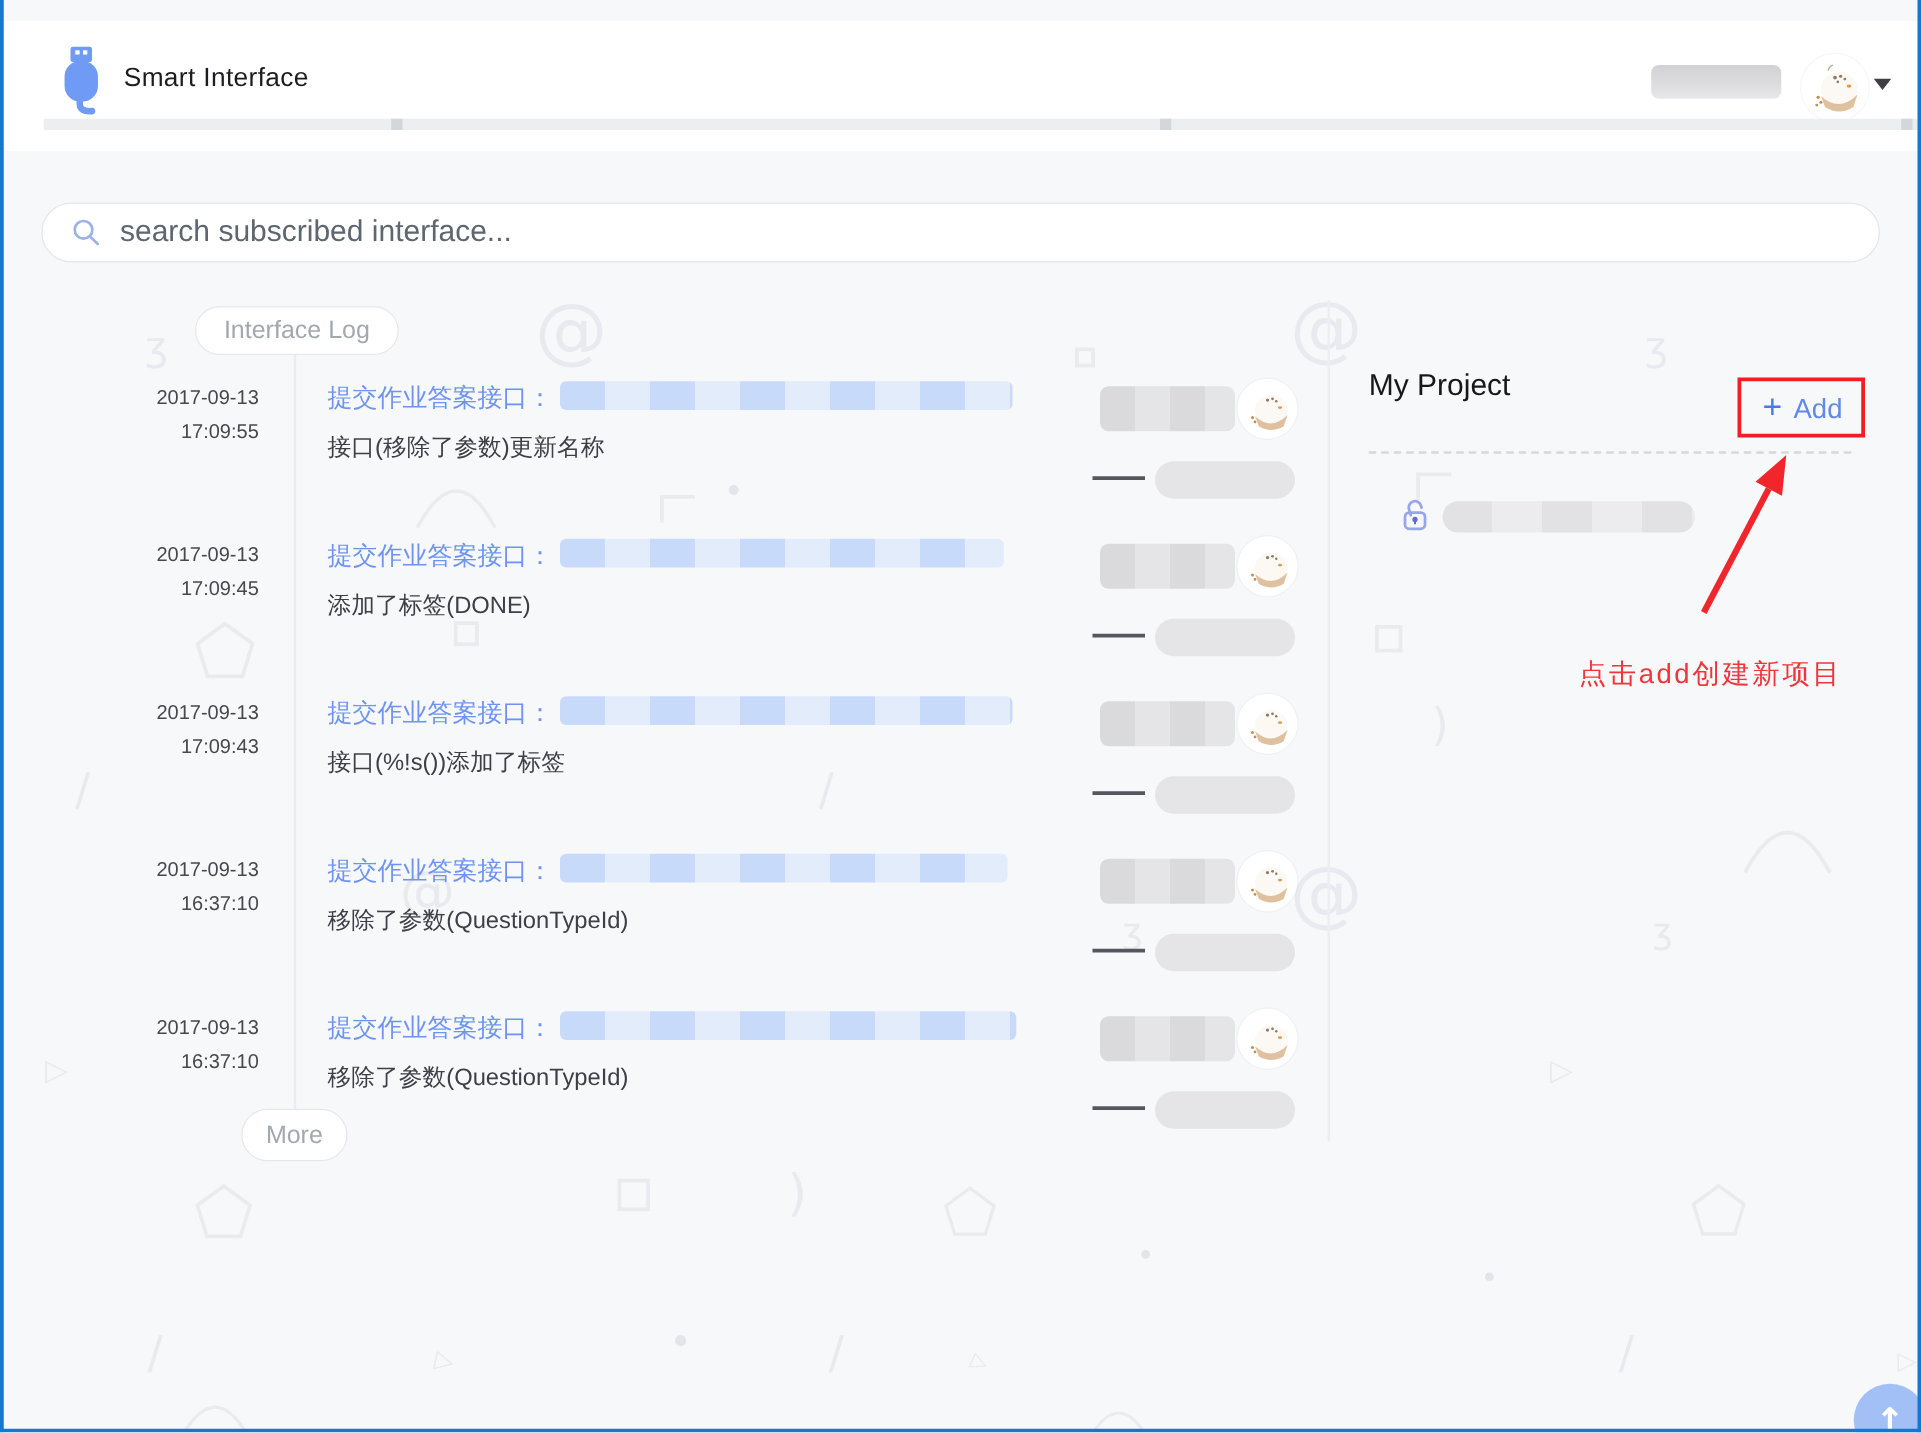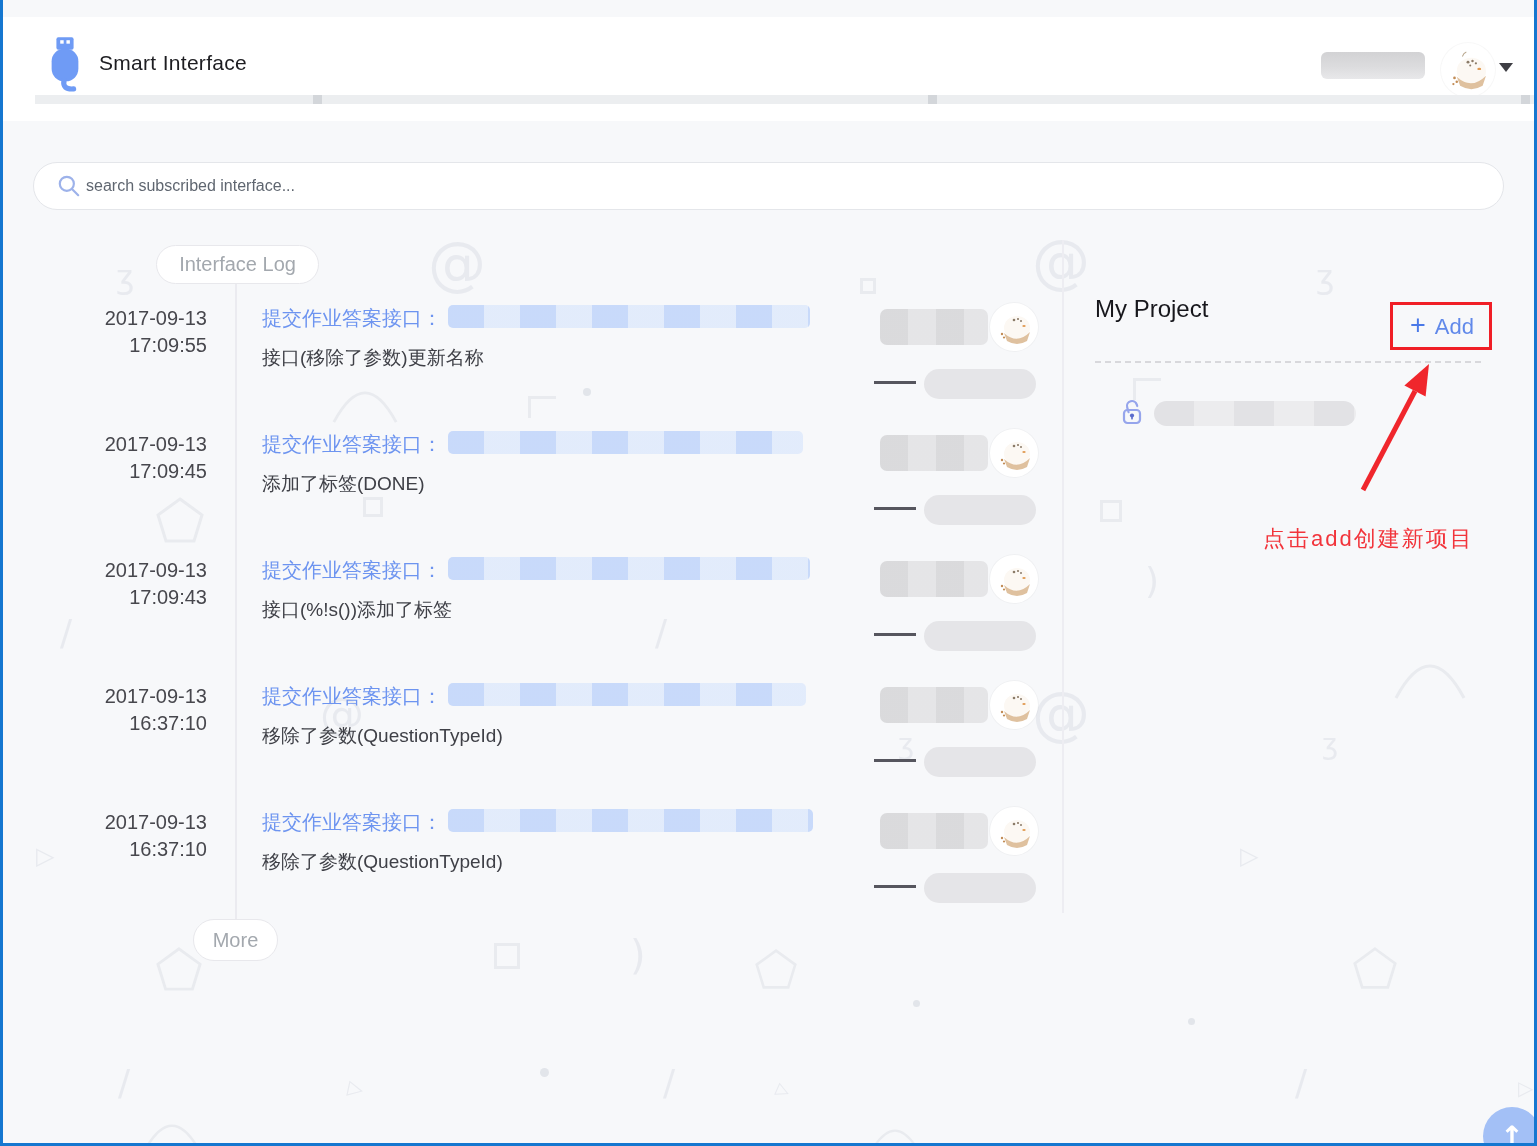--- a/index.html
+++ b/index.html
@@ -25,35 +25,35 @@
     border-left:7px solid transparent; border-right:7px solid transparent; border-top:9px solid #3e3e44; }
 
   
   .strip { position:absolute; left:35px; top:95px; width:1499px; height:9px; background:#eceef0; z-index:6; }
   .strip .tick { position:absolute; top:0; width:9px; height:9px; background:#d3d6da; }
 
   
   .search { position:absolute; left:33px; top:162px; width:1471px; height:48px; background:#fff;
     border:1.5px solid #e4e6ea; border-radius:24px; display:flex; align-items:center; z-index:5; }
   .search svg { margin-left:22px; flex:none; }
-  .search input { border:none; outline:none; background:transparent; margin-left:4px; width:1300px;
-    font-size:16px; color:#0f172a; font-family:inherit; }
+  .search input { border:none; outline:none; background:transparent; margin-left:14px; width:1300px;
+    font-size:24px; color:#0f172a; font-family:inherit; }
   .search input::placeholder { color:#5f6670; opacity:1; }
 
   
   .chip { position:absolute; background:#fff; border:1.5px solid #e8e8ec; border-radius:21px;
     color:#a3a8ae; font-size:20px; display:flex; align-items:center; justify-content:center; z-index:5; }
 
   .timeline { position:absolute; left:235px; top:284px; width:2px; height:637px; background:#ebebf0; z-index:2; }
   .vsep { position:absolute; left:1062px; top:240px; width:2px; height:673px; background:#ededf2; z-index:2; }
 
   
   .entry { position:absolute; left:0; width:1060px; height:126px; z-index:5; }
   .entry-date { position:absolute; left:37px; top:2px; width:170px; text-align:right;
-    font-size:20px; line-height:27px; color:#47474d; }
+    font-size:16px; line-height:27px; color:#47474d; }
   .entry-link { position:absolute; left:262px; top:2px; font-size:20px; color:#6d94f0;
     white-space:nowrap; cursor:pointer;font-family:Liberation Serif, serif; }
   .redact-link { display:inline-block; vertical-align:-3px; margin-left:6px; height:23px; border-radius:5px;
     background:repeating-linear-gradient(90deg, rgba(182,206,250,.72) 0px, rgba(182,206,250,.72) 36px,
       rgba(215,229,252,.65) 36px, rgba(215,229,252,.65) 72px); }
   .entry-desc { position:absolute; left:262px; top:42px; font-size:19px; color:#3f4047; }
   .redact-name { position:absolute; left:880px; top:6px; width:108px; height:36px; border-radius:7px;
     background:repeating-linear-gradient(90deg,#d7d7d9 0px,#d7d7d9 28px,#e3e3e5 28px,#e3e3e5 56px); opacity:.9; }
   .entry-avatar { position:absolute; left:990px; top:0; cursor:pointer; }
   .proj-dash { position:absolute; left:874px; top:78px; width:42px; height:3px; background:#56565e; }
@@ -321,21 +321,21 @@
         <ellipse cx="34" cy="23" rx="1.7" ry="1.1" fill="#e09a52"></ellipse>
         <circle cx="12" cy="31" r="1.2" fill="#c28c55"></circle>
           <circle cx="14" cy="34.5" r="1.1" fill="#c28c55"></circle>
       </svg>
       <span class="proj-dash"></span>
       <span class="redact-proj"></span>
     </div>
 
   </section>
 
-  <div class="chip" style="left:193px;top:919px;width:85px;height:42px;cursor:pointer;">
+  <div class="chip" style="left:193px;top:887px;width:85px;height:42px;cursor:pointer;">
       <span>More</span>
     </div>
 
   <div class="panel-title">My Project</div>
   <button class="add-btn">
     <span class="add-plus">+</span>
     <span class="add-label">Add</span>
   </button>
   <div class="red-box"></div>
   <div class="dashed"></div>

